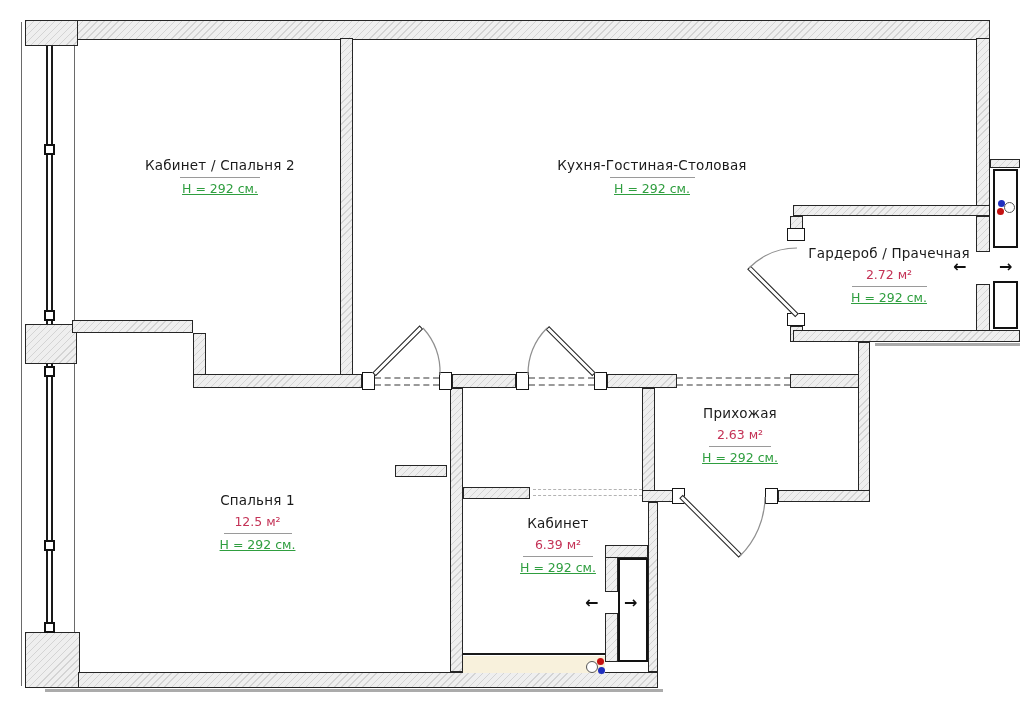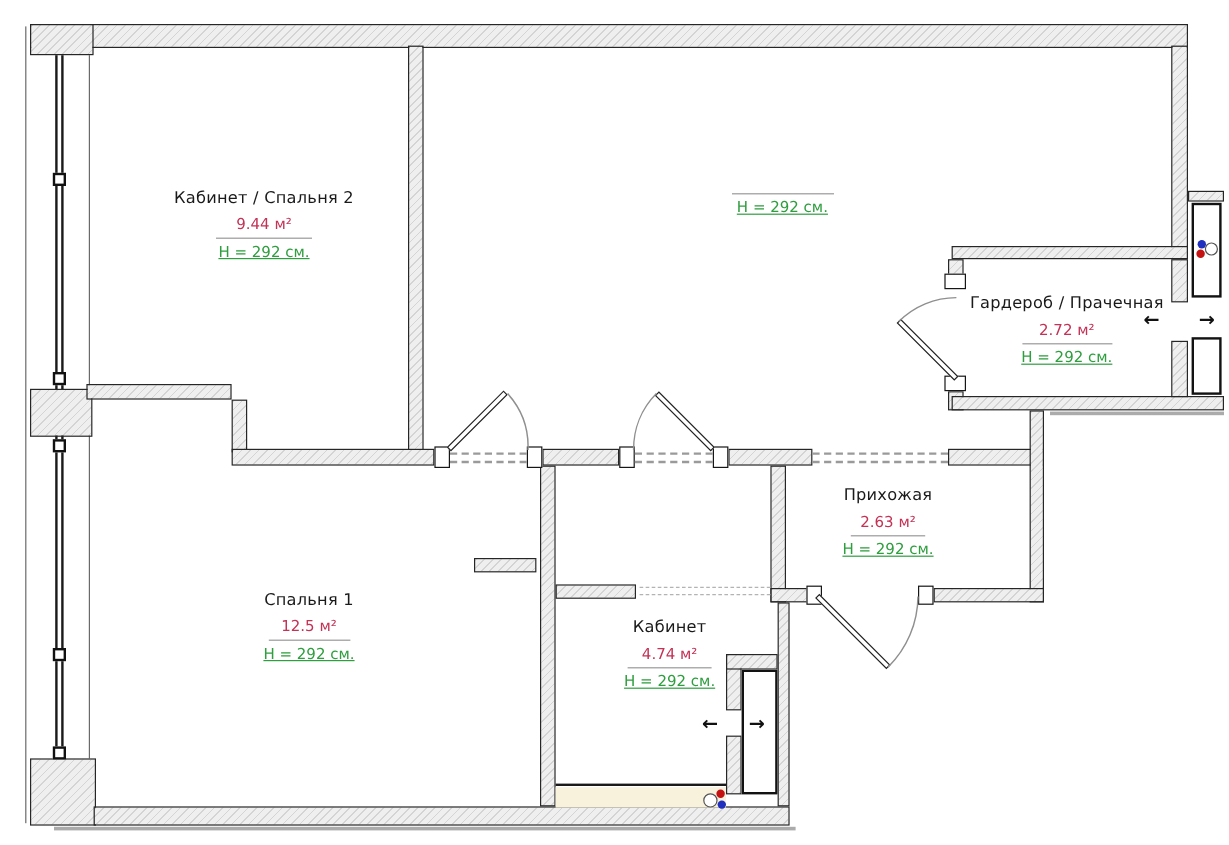--- a/index.html
+++ b/index.html
@@ -130,26 +130,26 @@
 
   <div class="dot" style="left:998px;top:200px;width:7px;height:7px;background:#1F2FBF;"></div>
   <div class="dot" style="left:997px;top:208px;width:7px;height:7px;background:#C41111;"></div>
   <div class="ring" style="left:1004px;top:202px;width:11px;height:11px;"></div>
   <div class="ring" style="left:586px;top:661px;width:12px;height:12px;"></div>
   <div class="dot" style="left:597px;top:658px;width:7px;height:7px;background:#C41111;"></div>
   <div class="dot" style="left:598px;top:667px;width:7px;height:7px;background:#1F2FBF;"></div>
 
   <div class="room-label" style="left:115px;top:157px;width:210px;">
     <div class="room-name">Кабинет / Спальня 2</div>
-    <div class="room-area">9.44 м²</div>
     <div class="room-div" style="width:80px;"></div>
     <div class="room-h">H = 292 см.</div>
   </div>
 
   <div class="room-label" style="left:543px;top:157px;width:218px;">
+    <div class="room-name">Кухня-Гостиная-Столовая</div>
     <div class="room-div" style="width:85px;"></div>
     <div class="room-h">H = 292 см.</div>
   </div>
 
   <div class="room-label" style="left:800px;top:245px;width:178px;">
     <div class="room-name">Гардероб / Прачечная</div>
     <div class="room-area">2.72 м²</div>
     <div class="room-div" style="width:75px;"></div>
     <div class="room-h">H = 292 см.</div>
   </div>
@@ -163,18 +163,18 @@
 
   <div class="room-label" style="left:180px;top:492px;width:155px;">
     <div class="room-name">Спальня 1</div>
     <div class="room-area">12.5 м²</div>
     <div class="room-div" style="width:68px;"></div>
     <div class="room-h">H = 292 см.</div>
   </div>
 
   <div class="room-label" style="left:490px;top:515px;width:136px;">
     <div class="room-name">Кабинет</div>
-    <div class="room-area">4.74 м²</div>
+    <div class="room-area">6.39 м²</div>
     <div class="room-div" style="width:70px;"></div>
     <div class="room-h">H = 292 см.</div>
   </div>
 
 </div>
 
 </body></html>

